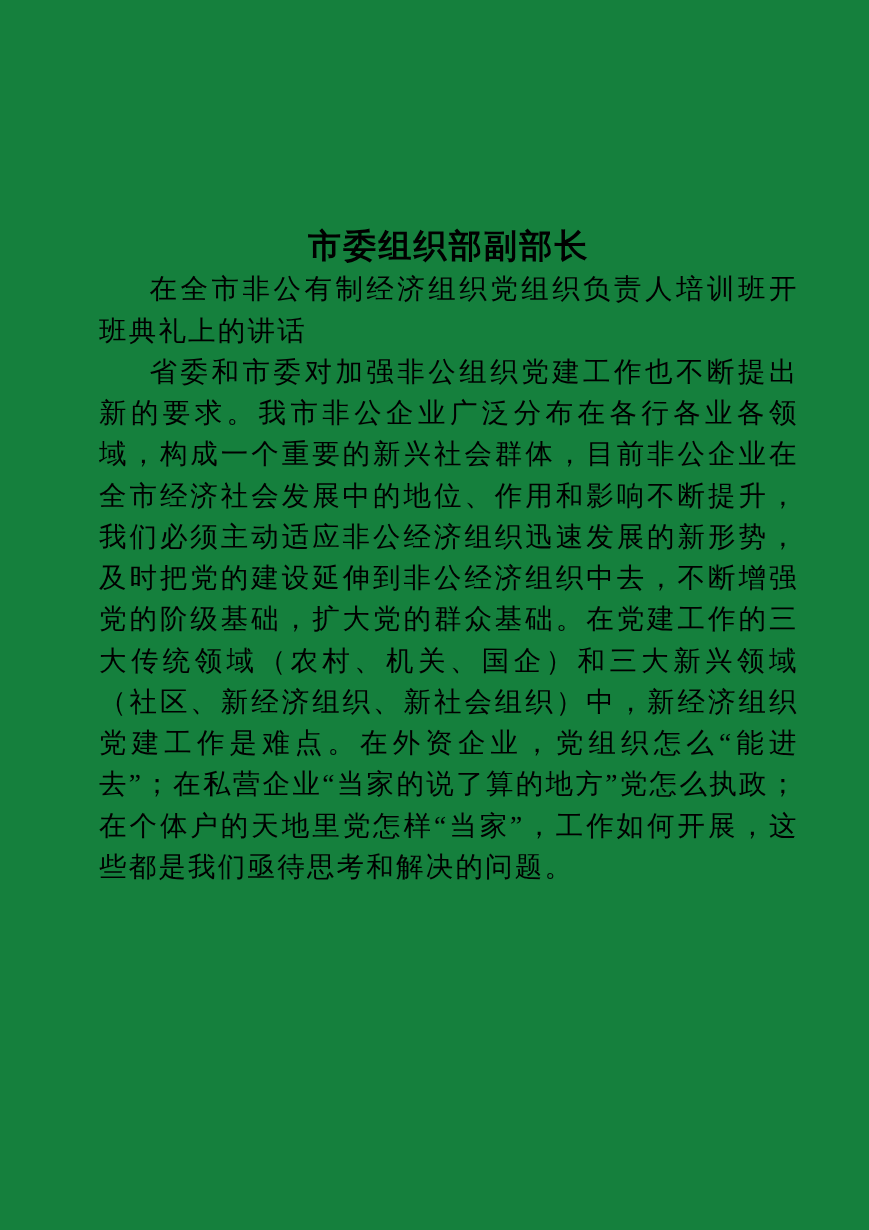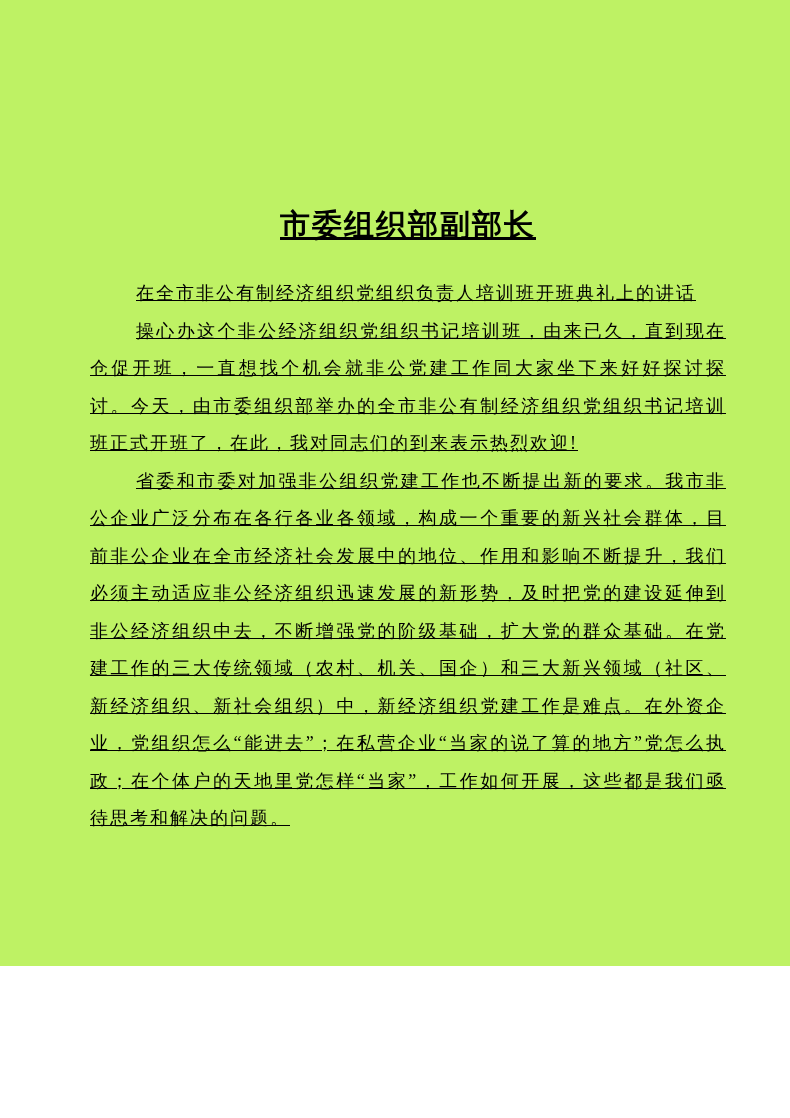--- a/index.html
+++ b/index.html
@@ -3,57 +3,54 @@
 <meta charset="utf-8">
 <style>
   html, body {
     margin: 0;
     padding: 0;
     background: #ffffff;
   }
   .page {
     position: relative;
     width: 790px;
-    height: 966px;
-    background: #bef264;
+    height: 1118px;
+    background: #15803d;
     color: #000000;
     box-sizing: border-box;
     padding: 204px 64px 0 90px;
     overflow: hidden;
-    text-decoration: underline;
   }
   .doc-title {
     margin: 0;
     font-family: "Liberation Sans", "DejaVu Sans", sans-serif;
     font-weight: bold;
     font-size: 30px;
     line-height: 41px;
     letter-spacing: 2px;
     text-align: center;
     color: #000000;
   }
   .doc-body {
-    margin-top: 30px;
     font-family: "Liberation Serif", "DejaVu Serif", serif;
-    font-size: 18px;
+    font-size: 25px;
     line-height: 37.5px;
     letter-spacing: 2px;
     text-align: justify;
     text-justify: inter-character;
     color: #000000;
   }
   .doc-body p {
     margin: 0;
     padding: 0;
     text-indent: 46px;
   }
 </style>
 </head>
 <body>
 
 <div class="page">
   <h1 class="doc-title">市委组织部副部长</h1>
   <div class="doc-body">
     <p>在全市非公有制经济组织党组织负责人培训班开班典礼上的讲话</p>
-    <p>操心办这个非公经济组织党组织书记培训班，由来已久，直到现在仓促开班，一直想找个机会就非公党建工作同大家坐下来好好探讨探讨。今天，由市委组织部举办的全市非公有制经济组织党组织书记培训班正式开班了，在此，我对同志们的到来表示热烈欢迎!</p>
     <p>省委和市委对加强非公组织党建工作也不断提出新的要求。我市非公企业广泛分布在各行各业各领域，构成一个重要的新兴社会群体，目前非公企业在全市经济社会发展中的地位、作用和影响不断提升，我们必须主动适应非公经济组织迅速发展的新形势，及时把党的建设延伸到非公经济组织中去，不断增强党的阶级基础，扩大党的群众基础。在党建工作的三大传统领域（农村、机关、国企）和三大新兴领域（社区、新经济组织、新社会组织）中，新经济组织党建工作是难点。在外资企业，党组织怎么“能进去”；在私营企业“当家的说了算的地方”党怎么执政；在个体户的天地里党怎样“当家”，工作如何开展，这些都是我们亟待思考和解决的问题。</p>
   </div>
 </div>
 
 </body></html>

